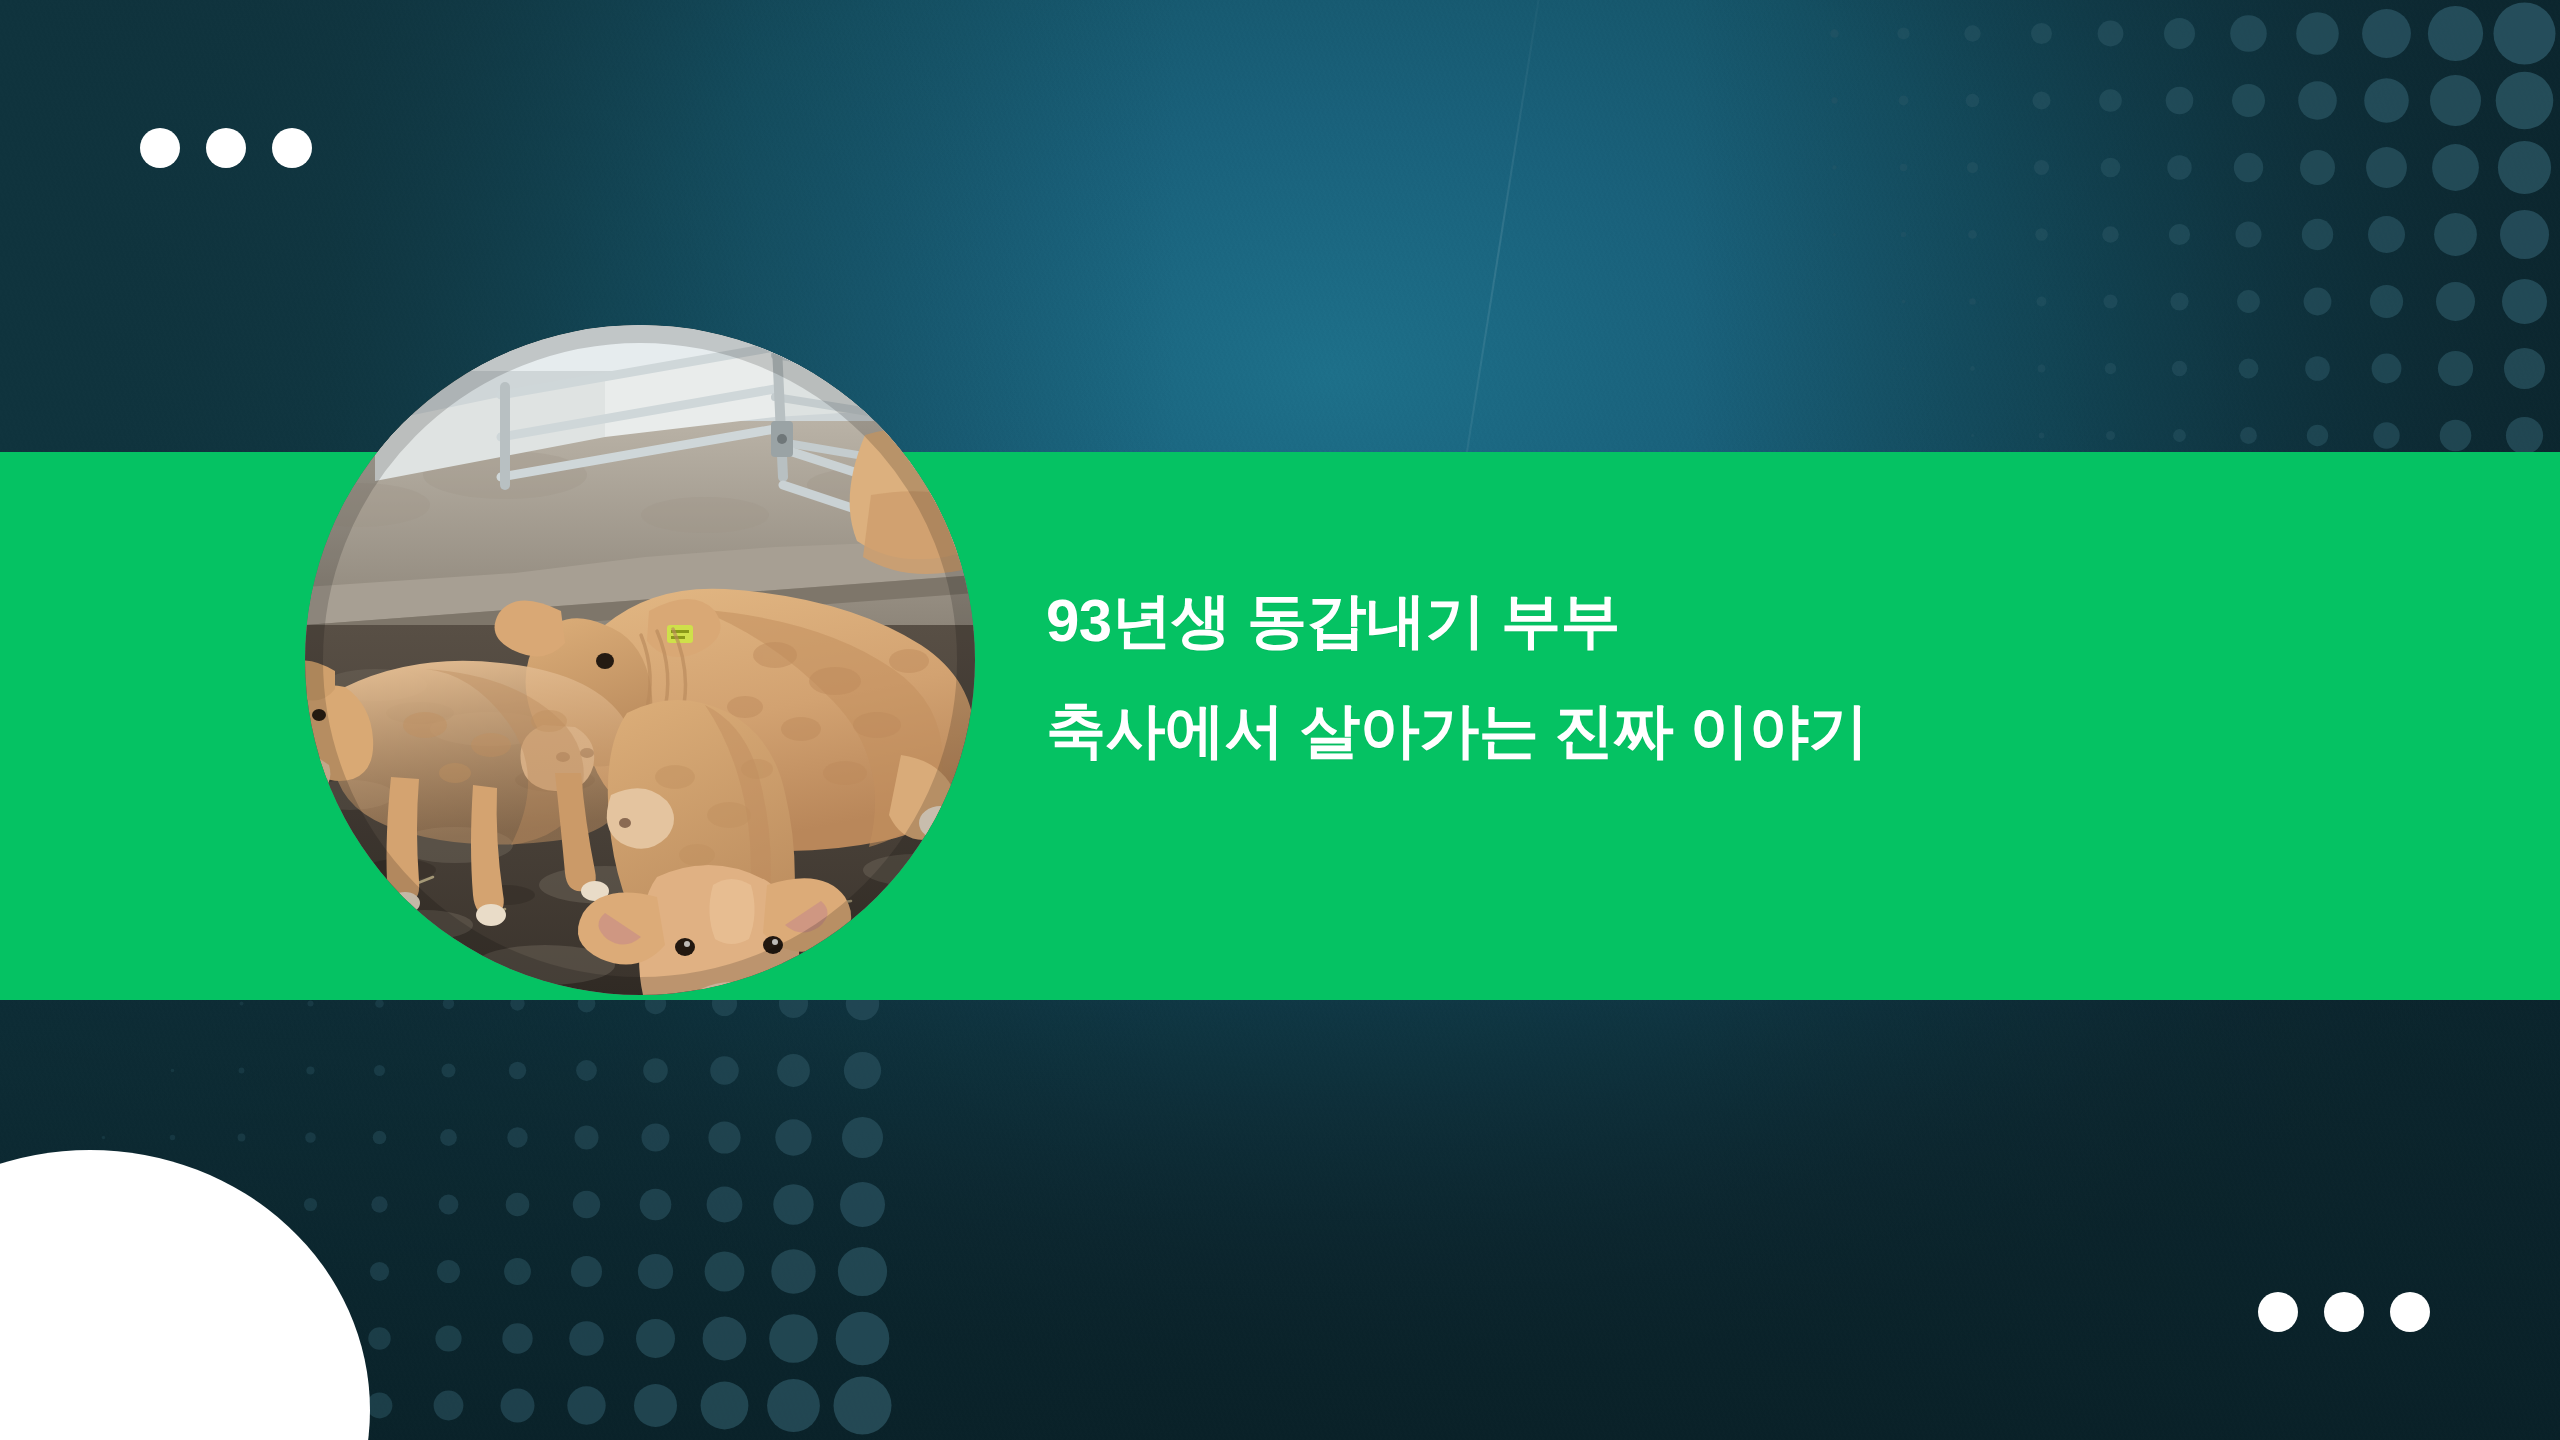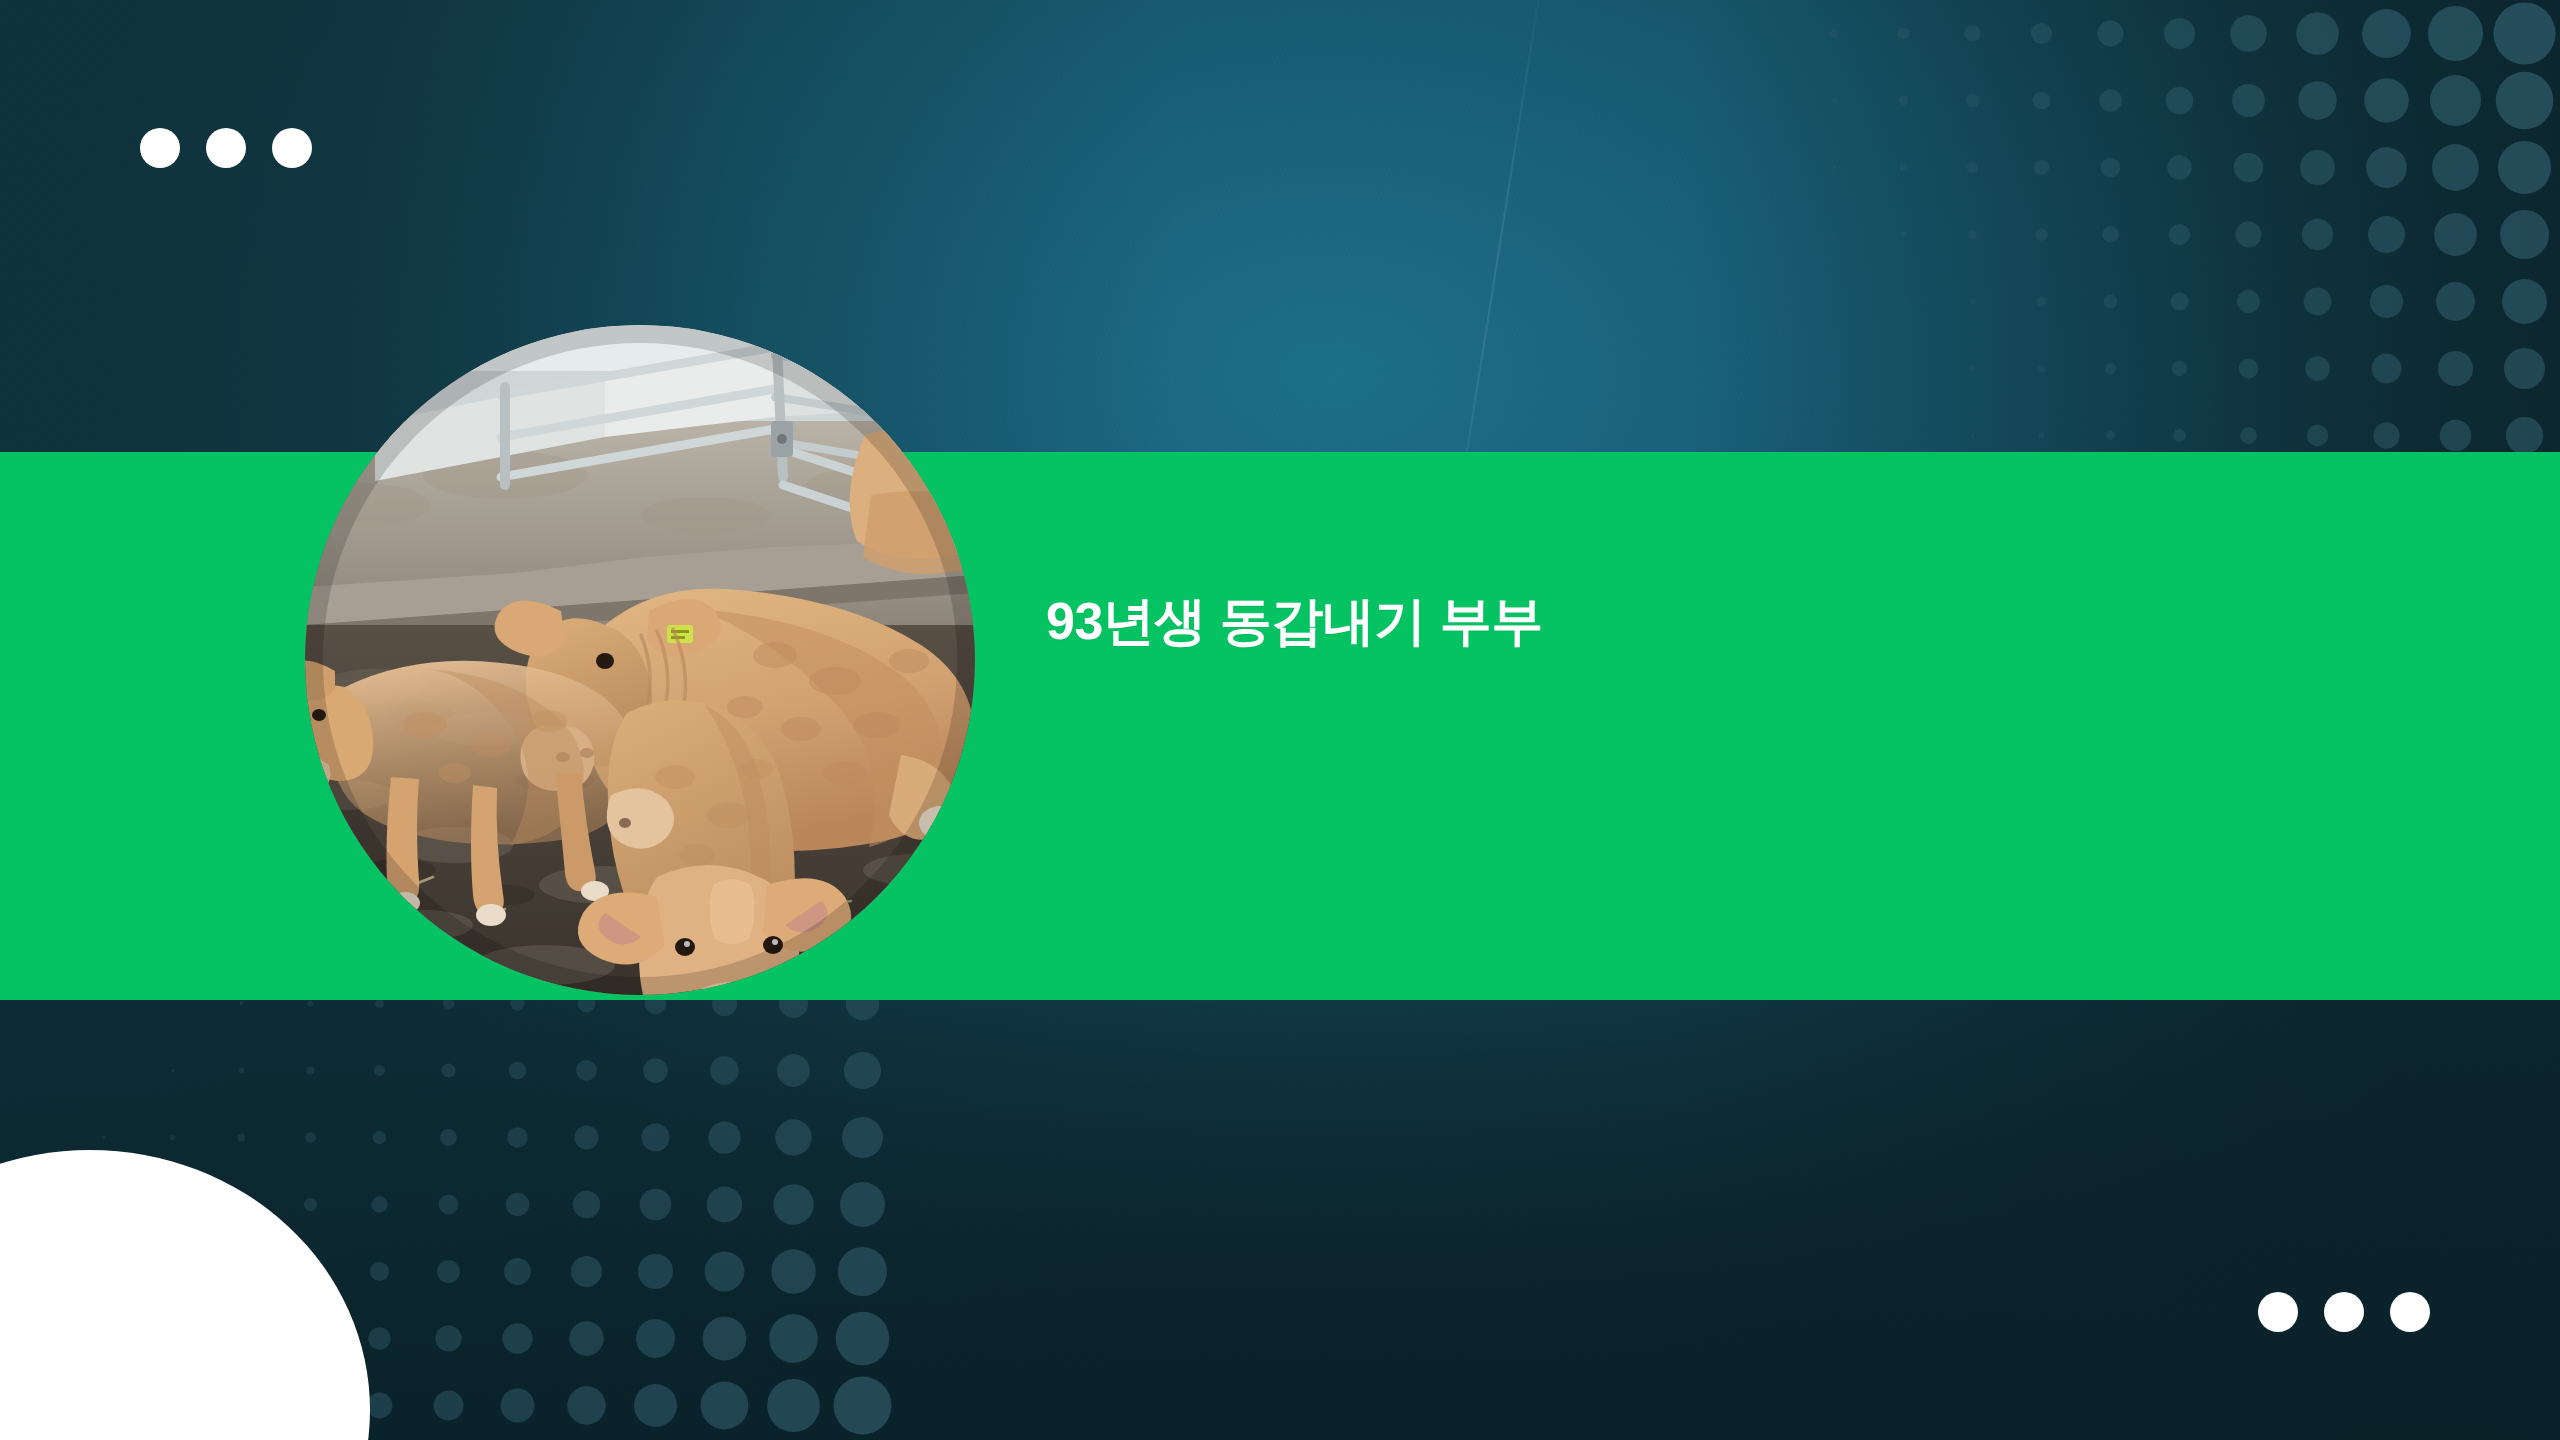--- a/index.html
+++ b/index.html
@@ -102,21 +102,21 @@
 
   
   .headline{
     position:absolute;
     left:1046px;
     top:566px;
     width:1400px;
   }
   .headline .hl-line{
     color:#ffffff;
-    font-size:52px;
+    font-size:60px;
     font-weight:700;
     line-height:110px;
     letter-spacing:-0.5px;
     white-space:nowrap;
     text-shadow:0 1px 0 rgba(0,0,0,.05);
   }
 </style>
 </head>
 <body>
 
@@ -507,20 +507,21 @@
         <path d="M306 470 q34 -16 56 6 q14 18 0 36 q-20 20 -46 6 q-22 -14 -10 -48 Z" fill="#e4c49f"></path>
         <ellipse cx="320" cy="498" rx="6" ry="5" fill="#8a6a52"></ellipse>
 
         <circle cx="335" cy="335" r="335" fill="none" stroke="rgba(0,0,0,0.16)" stroke-width="36"></circle>
       </g>
     </svg>
   </div>
 
   <div class="headline">
     <div class="hl-line">93년생 동갑내기 부부</div>
+    <div class="hl-line">축사에서 살아가는 진짜 이야기</div>
   </div>
 
   <div class="dot-triple dots-tl">
     <span></span>
     <span></span>
     <span></span>
   </div>
   <div class="dot-triple dots-br">
     <span></span>
     <span></span>

